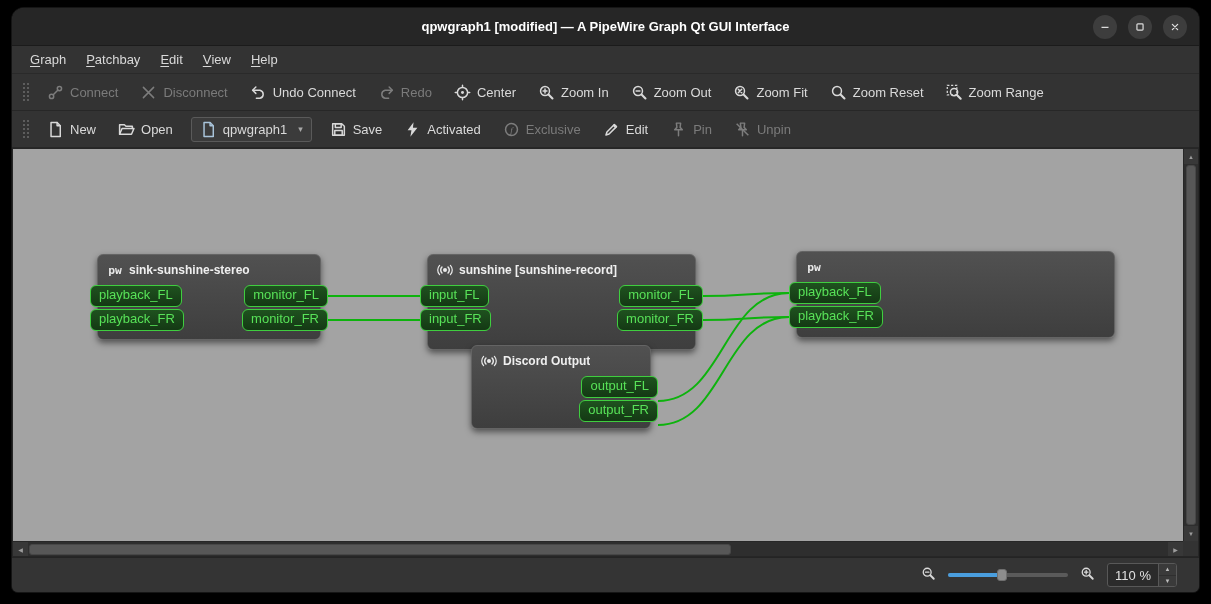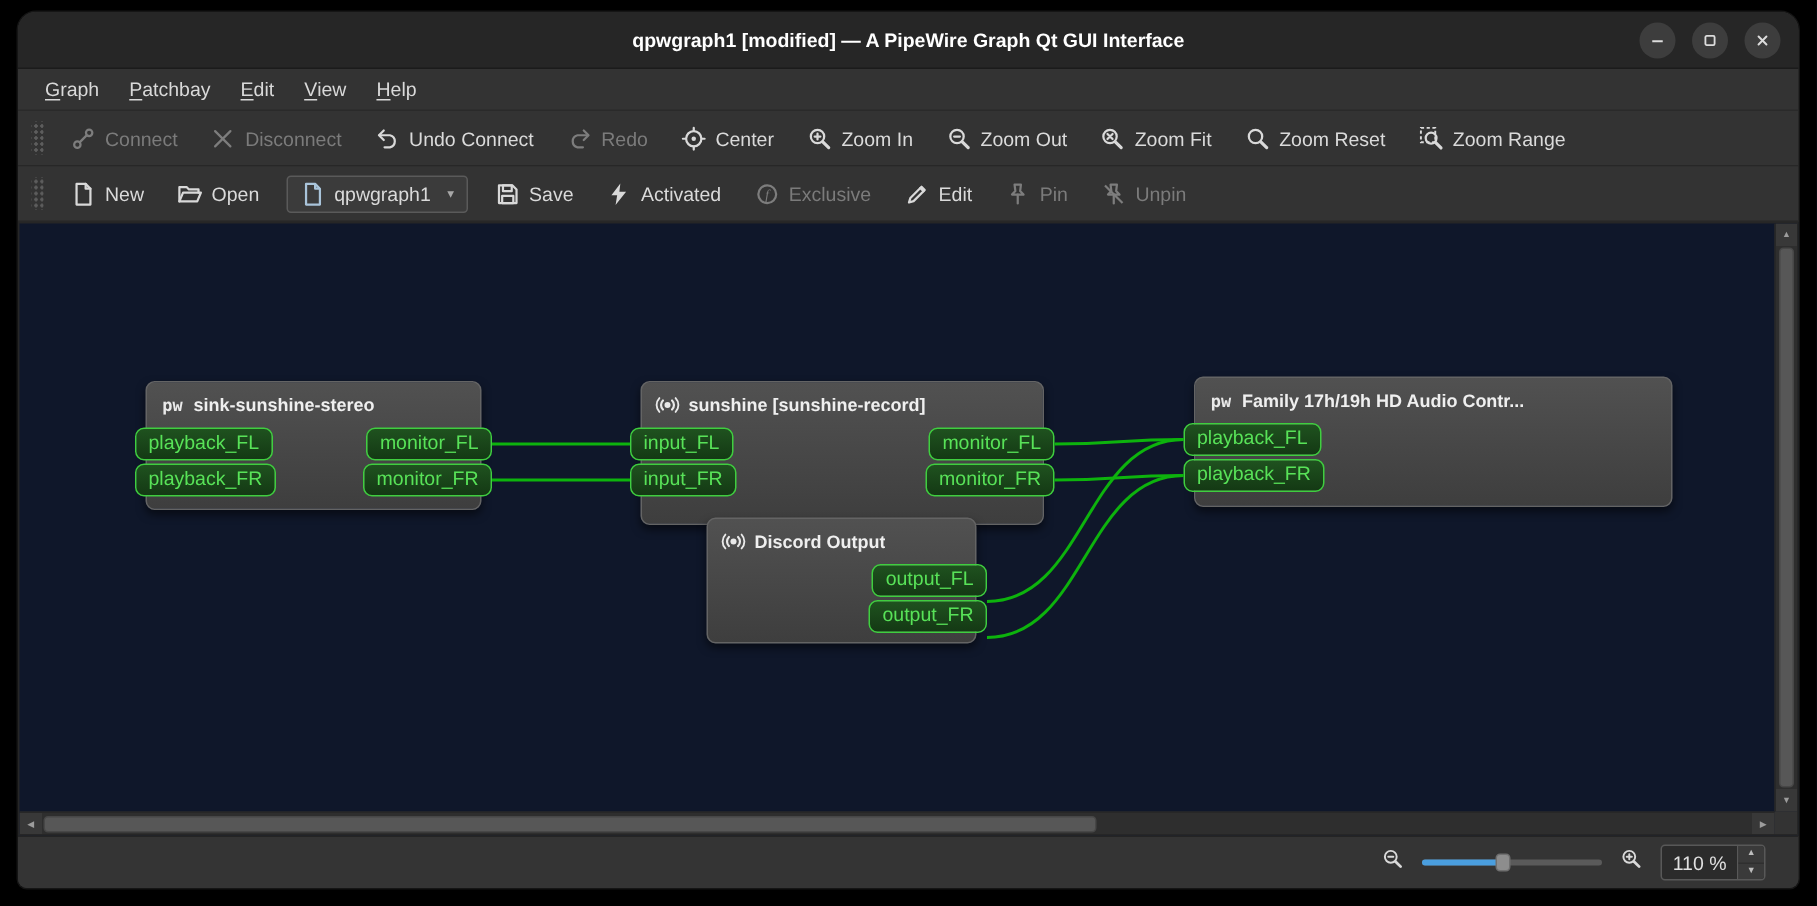--- a/index.html
+++ b/index.html
@@ -31,21 +31,21 @@
     background-image:radial-gradient(circle,#5d5d5d 1px,transparent 1.3px);
     background-size:4px 4px;background-position:1px 1px;}
   .tb-btn{display:flex;align-items:center;gap:6px;padding:5px 9px;border-radius:3px;color:#dadada;
     font-size:13px;white-space:nowrap;cursor:pointer;}
   .tb-btn.disabled{color:#7b7b7b;cursor:default;}
   .tb-btn.combo{border:1px solid #5a5a5a;background:#3b3b3b;padding:3px 8px;margin:0 5px;}
   .combo .arrow{color:#a8a8a8;font-size:9px;margin-left:5px;}
   .tbi{flex:0 0 auto;}
 
   
-  .canvas-wrap{flex:1;position:relative;border:1px solid #262626;background:#0f172a;overflow:hidden;}
+  .canvas-wrap{flex:1;position:relative;border:1px solid #262626;background:#a3a3a3;overflow:hidden;}
   .canvas{position:absolute;left:0;top:0;right:15px;bottom:15px;overflow:hidden;}
   #wires{position:absolute;left:0;top:0;width:100%;height:100%;z-index:3;pointer-events:none;}
   .wire{fill:none;stroke:#0db30d;stroke-width:2;}
 
   .node{position:absolute;background:linear-gradient(#515151,#3e3e3e);border:1px solid #646464;
     border-radius:6px;box-shadow:0 3px 6px rgba(0,0,0,.5);z-index:2;}
   .node-head{display:flex;align-items:center;gap:5px;padding:6px 8px 4px;}
   .node-title{color:#efefef;font-weight:bold;font-size:12px;white-space:nowrap;overflow:hidden;}
   .node-body{padding-top:2px;}
   .port-row{display:flex;justify-content:space-between;align-items:flex-start;height:24px;}
@@ -310,21 +310,20 @@
               <div class="port in">input_FR</div>
               <div class="port out">monitor_FR</div>
             </div>
           </div>
         </div>
         <div class="node" style="left: 783px; top: 102px; width: 319px; height: 87px;">
           <div class="node-head">
             <svg class="tbi" width="18" height="18" viewBox="0 0 16 16">
               <text x="8" y="11.6" font-size="10" font-weight="bold" fill="#e9e9e9" text-anchor="middle" font-family="DejaVu Sans Mono, monospace">pw</text>
             </svg>
-            <span class="node-title">Family 17h/19h HD Audio Contr...</span>
           </div>
           <div class="node-body">
             <div class="port-row">
               <div class="port in">playback_FL</div>
               <div class="spacer"></div>
             </div>
             <div class="port-row">
               <div class="port in">playback_FR</div>
               <div class="spacer"></div>
             </div>

